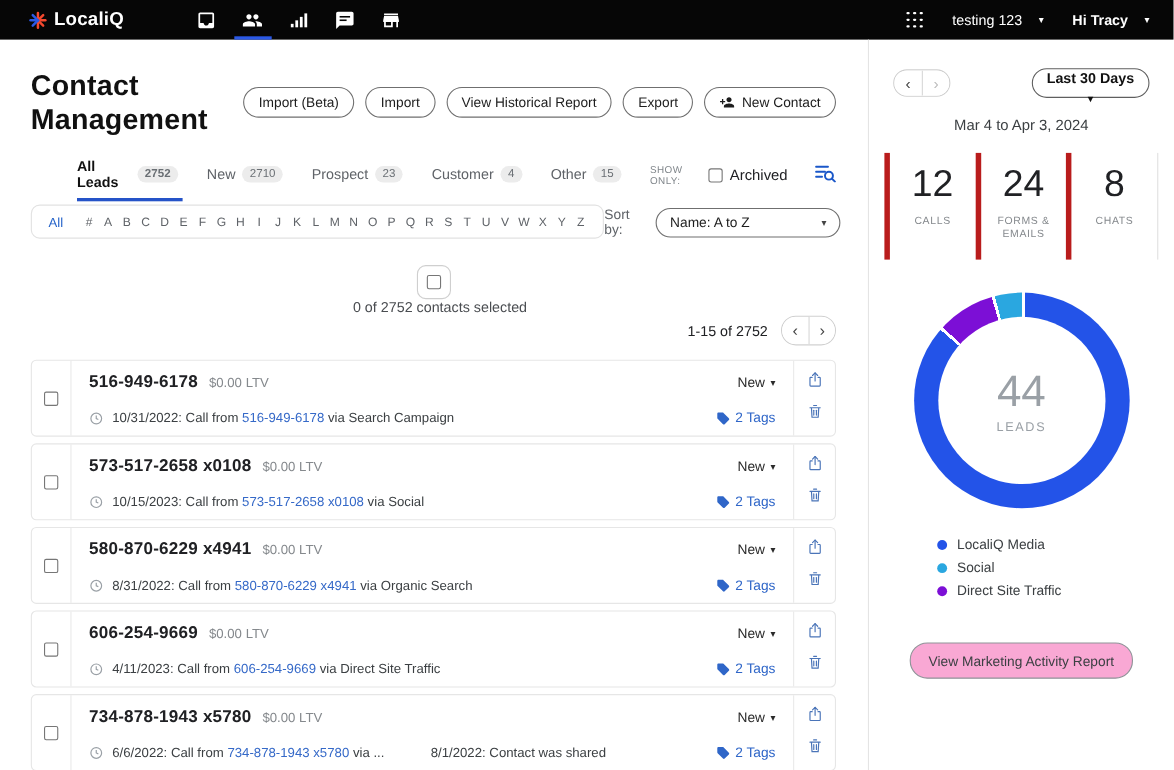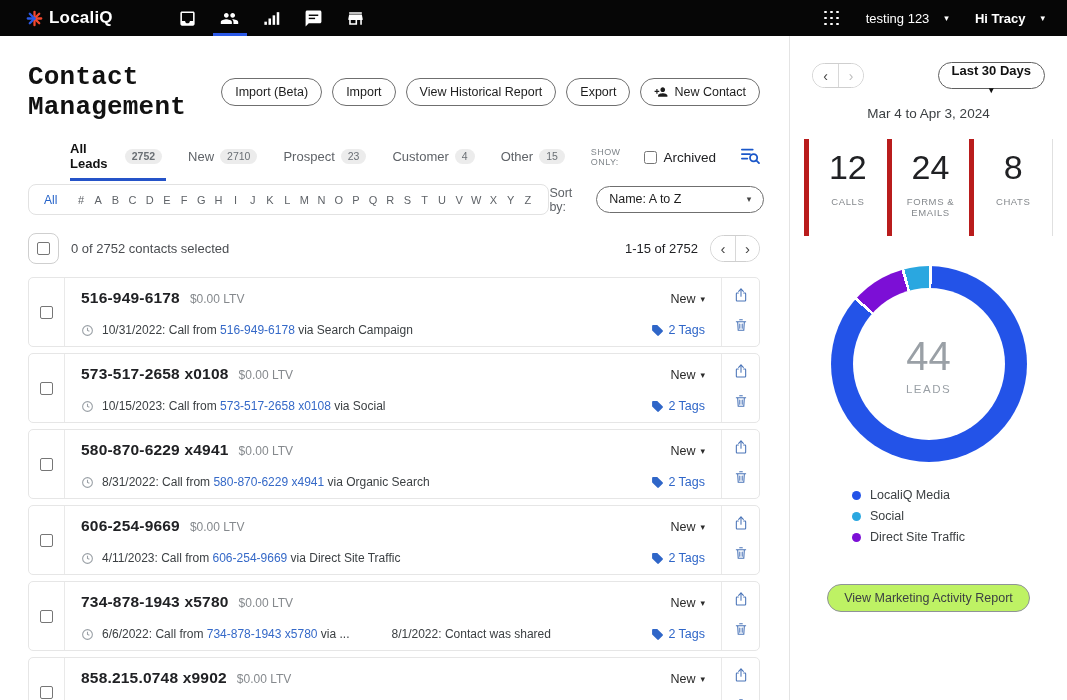--- a/index.html
+++ b/index.html
@@ -21,21 +21,21 @@
   .nav-user { font-weight:bold; }
   .caret { font-size:9px; color:inherit; }
 
   
   .page { display:flex; height:664px; }
   .main { width:789px; padding:26px 29px 0 28px; }
   .sidebar { width:278px; border-left:1px solid #e4e4e4; padding:26px 12px 0 12px; }
 
   
   .header-row { display:flex; align-items:center; }
-  .page-title { font-size:26px; font-weight:bold; letter-spacing:.2px; color:#111;font-family:Liberation Mono, monospace; }
+  .page-title { font-size:26px; font-weight:bold; letter-spacing:.2px; color:#111; }
   .header-buttons { margin-left:auto; display:flex; gap:10px; align-items:flex-end; }
   .btn { background:#fff; border:1px solid #6f6f6f; border-radius:16px; height:28px;
     padding:0 13px; font-size:12.5px; color:#1d1d1d; display:flex; align-items:center; gap:6px;
     cursor:pointer; white-space:nowrap; font-family:inherit; }
   .btn svg { width:14px; height:14px; fill:#1d1d1d; }
 
   
   .tabs-row { display:flex; align-items:center; margin-top:24px; height:28px;margin-left:42px; }
   .tab { display:flex; align-items:center; gap:6px; margin-right:26px; cursor:pointer;
     font-size:13px; color:#5f6368; position:relative; padding-bottom:8px; }
@@ -47,28 +47,28 @@
   .archived-wrap { display:flex; align-items:center; gap:6px; font-size:13.5px; color:#202124; }
   .archived-wrap input { width:13px; height:13px; cursor:pointer; }
   .filter-search { margin-left:14px; cursor:pointer; }
 
   
   .filter-row { display:flex; align-items:center; margin-top:10px; }
   .alpha-strip { display:flex; align-items:center; border:1px solid #e2e2e2; border-radius:8px;
     height:31px; padding:0 12px 0 0; }
   .alpha-all { font-size:12px; color:#2563c9; padding:0 15px; cursor:pointer; }
   .alpha-letter { font-size:11px; color:#5f6368; width:17.2px; text-align:center; cursor:pointer; }
-  .sort-wrap { margin-left:auto; display:flex; align-items:flex-start; gap:8px; }
+  .sort-wrap { margin-left:auto; display:flex; align-items:flex-end; gap:8px; }
   .sort-label { font-size:12.5px; color:#5f6368; }
   .sort-select { width:184px; height:27px; border:1px solid #6f6f6f; border-radius:15px;
     display:flex; align-items:center; font-size:12.5px; color:#1d1d1d; padding:0 12px; cursor:pointer; }
   .sort-select .caret { margin-left:auto; color:#444; }
 
   
-  .select-bar { display:flex; align-items:center; margin-top:18px; }
+  .select-bar { display:flex; align-items:center; margin-top:24px;flex-direction:column; }
   .select-all-btn { width:31px; height:31px; border:1px solid #cfcfcf; border-radius:8px;
     display:flex; align-items:center; justify-content:center; background:#fff; cursor:pointer; }
   .cb { width:13px; height:13px; border:1.5px solid #767676; border-radius:2px; background:#fff; }
   .select-text { font-size:13px; color:#4a4d51; margin-left:12px; }
   .range-wrap { margin-left:auto; display:flex; align-items:center; gap:12px;justify-content:flex-end; }
   .range-text { font-size:13px; color:#202124; }
   .pager { display:flex; border:1px solid #cfcfcf; border-radius:14px; height:27px; overflow:hidden; }
   .pager-btn { width:24px; display:flex; align-items:center; justify-content:center;
     font-size:15px; color:#444; cursor:pointer; background:#fff; }
   .pager-btn + .pager-btn { border-left:1px solid #d8d8d8; }
@@ -113,22 +113,22 @@
   .donut::after { content:""; position:absolute; inset:22px; background:#fff; border-radius:50%; }
   .donut-center { position:absolute; inset:0; display:flex; flex-direction:column;
     align-items:center; justify-content:center; z-index:2; }
   .donut-value { font-size:40px; color:#9aa0a6; }
   .donut-label { font-size:11.5px; color:#9aa0a6; letter-spacing:1.5px; margin-top:4px; }
 
   .legend { margin:26px 0 0 50px; display:flex; flex-direction:column; gap:7px; }
   .legend-item { display:flex; align-items:center; gap:9px; font-size:12.5px; color:#3c4043; }
   .legend-dot { width:9px; height:9px; border-radius:50%; flex:none; }
 
-  .report-btn { display:block; margin:40px auto 0 auto; height:28px; border:1px solid #8f9398;
-    border-radius:16px; background:#bef264; font-size:12.5px; color:#3c4043; padding:0 16px;
+  .report-btn { display:block; margin:40px auto 0 auto; height:33px; border:1px solid #8f9398;
+    border-radius:16px; background:#f9a8d4; font-size:12.5px; color:#3c4043; padding:0 16px;
     cursor:pointer; font-family:inherit; }
 </style>
 </head>
 <body>
 
 <div class="navbar">
   <div class="brand">
     <svg width="17" height="17" viewBox="0 0 24 24">
       <g stroke-width="3.2" stroke-linecap="round">
         <line x1="12" y1="12" x2="12" y2="2.5" stroke="#f4482e"></line>

